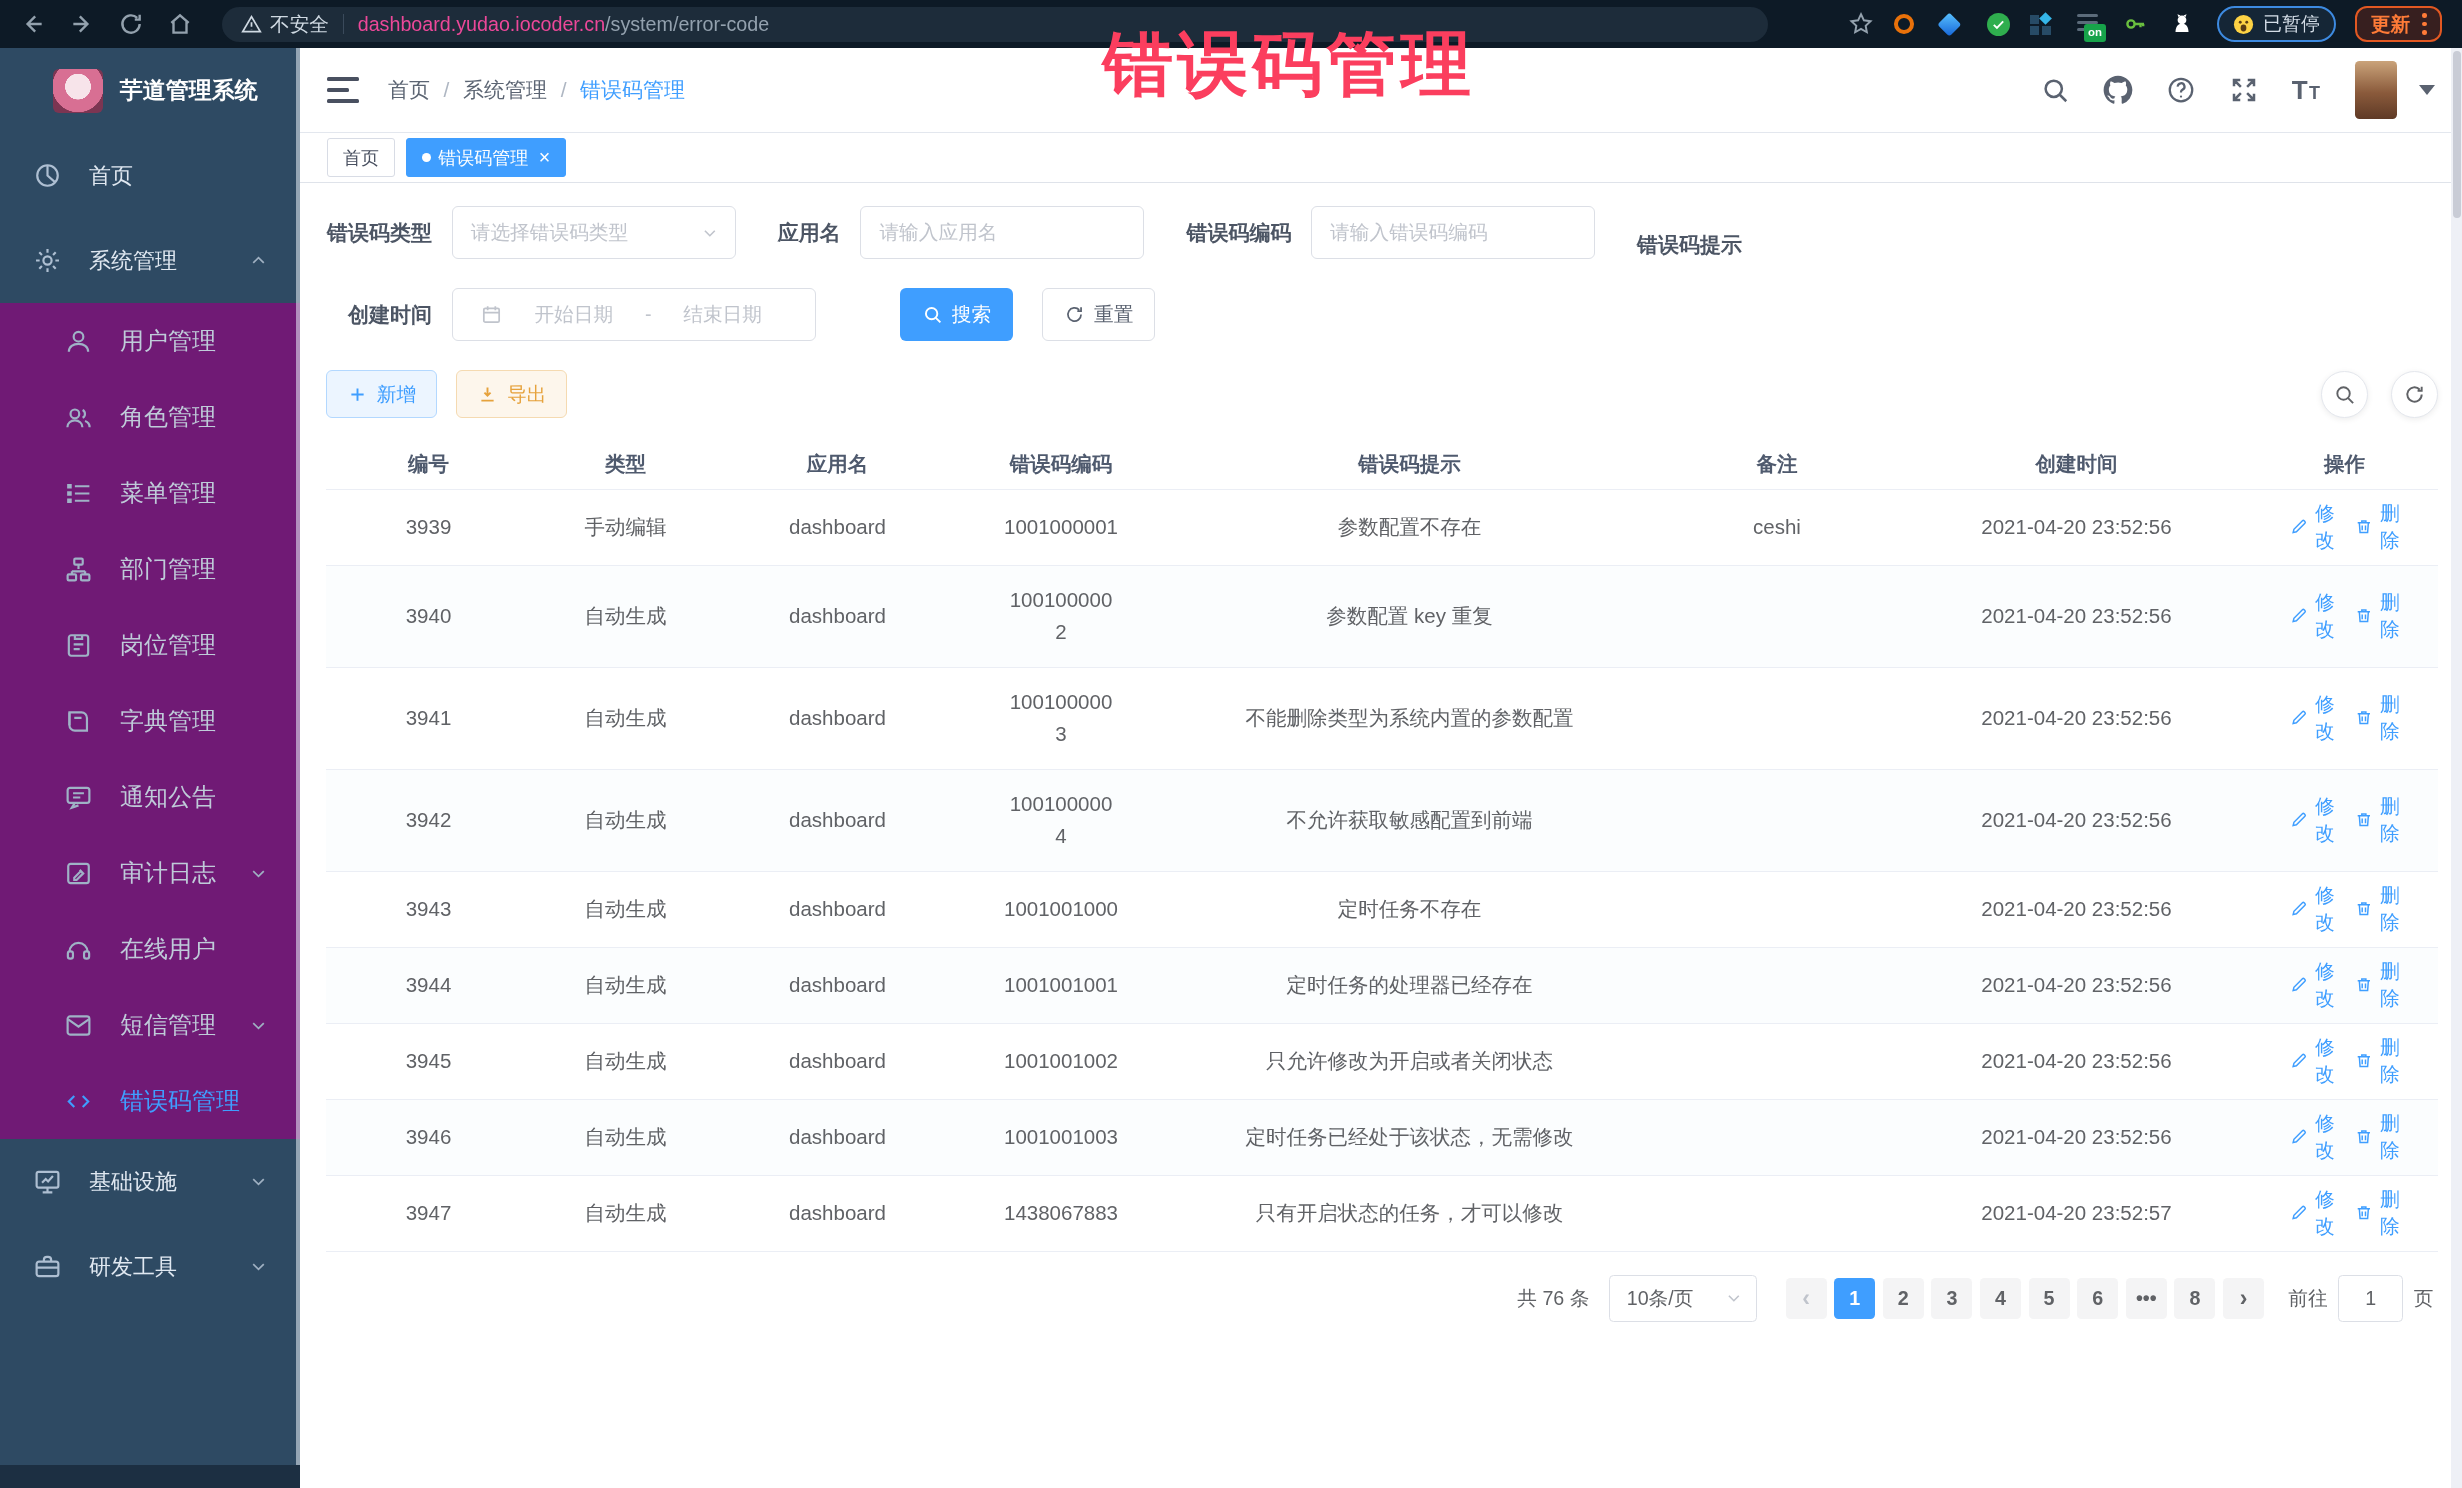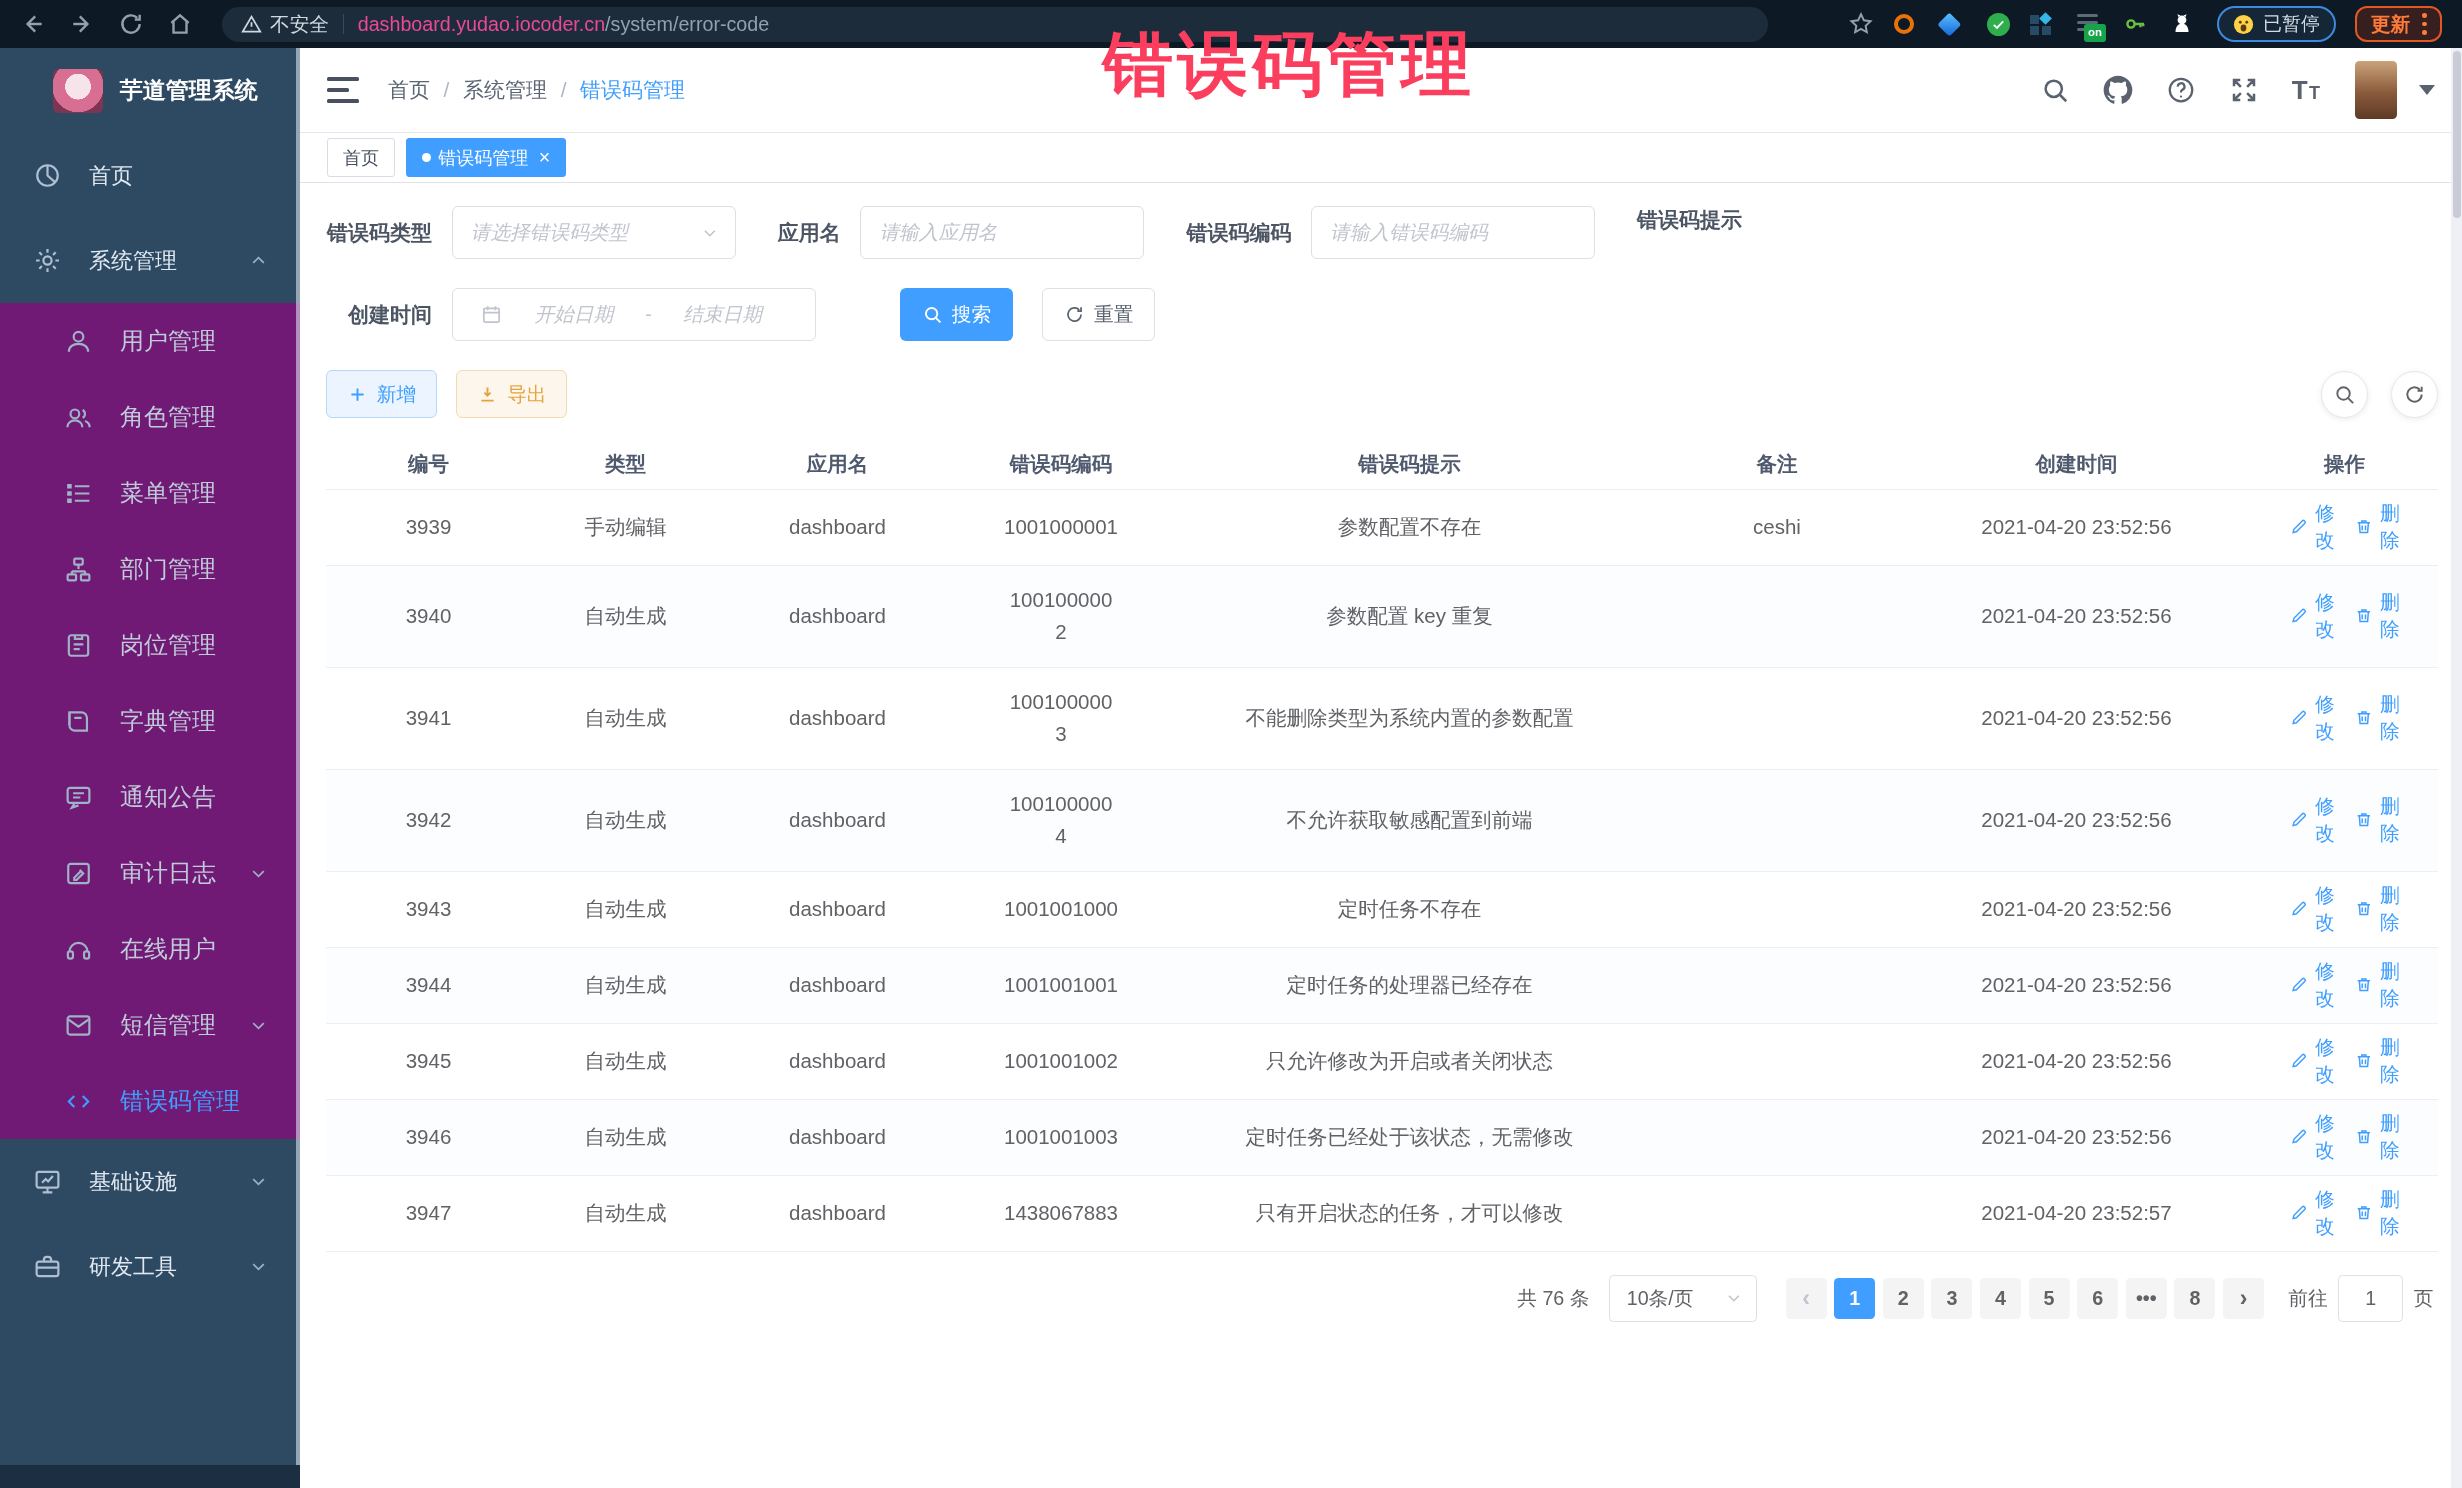--- a/index.html
+++ b/index.html
@@ -83,26 +83,26 @@
   .tagsbar{height:50px;display:flex;align-items:center;gap:10.6px;padding:0 27px;border-bottom:0.8px solid #dfe3ea;}
   .tag{height:39px;display:flex;align-items:center;gap:7.6px;padding:0 15px;border:0.8px solid #d8dce5;
     border-radius:3px;background:#fff;font-size:18px;color:#495060;cursor:pointer;}
   .tag.active{background:#3f9eff;border-color:#3f9eff;color:#fff;}
   .tag .dot{width:9px;height:9px;border-radius:50%;background:#fff;}
   .tag .x{font-size:19.7px;line-height:1;margin-left:3px;}
 
   .content{flex:1;padding:23px 24px 0 26px;}
 
   
-  .f-row{display:flex;align-items:flex-start;margin-bottom:29px;}
+  .f-row{display:flex;align-items:flex-end;margin-bottom:29px;}
   .f-group{display:flex;align-items:center;margin-right:42px;}
   .f-label{font-size:21px;font-weight:bold;color:#4c5564;margin-right:19.7px;white-space:nowrap;}
   .f-label.w{min-width:106px;text-align:right;}
   .control{height:53px;border:0.8px solid #dcdfe6;border-radius:6px;background:#fff;display:flex;
-    align-items:center;font-size:19.7px;color:#606266;font-style:italic;}
+    align-items:center;font-size:19.7px;color:#606266;}
   .control input{border:none;outline:none;font:inherit;width:100%;padding:0 18px;color:#606266;background:transparent;}
   .control input::placeholder{color:#c0c4cc;}
   .sel{width:284px;justify-content:space-between;padding:0 15px 0 18px;cursor:pointer;}
   .sel .ph{color:#c0c4cc;}
   .chev-ic{width:19.7px;height:19.7px;color:#c0c4cc;}
   .txt{width:284px;}
   .daterange{width:364px;padding:0 27px;gap:6px;}
   .daterange .cal{width:23px;height:23px;color:#c0c4cc;flex:0 0 auto;}
   .daterange input{padding:0 4.5px;text-align:center;}
   .daterange .dash{color:#c0c4cc;}

